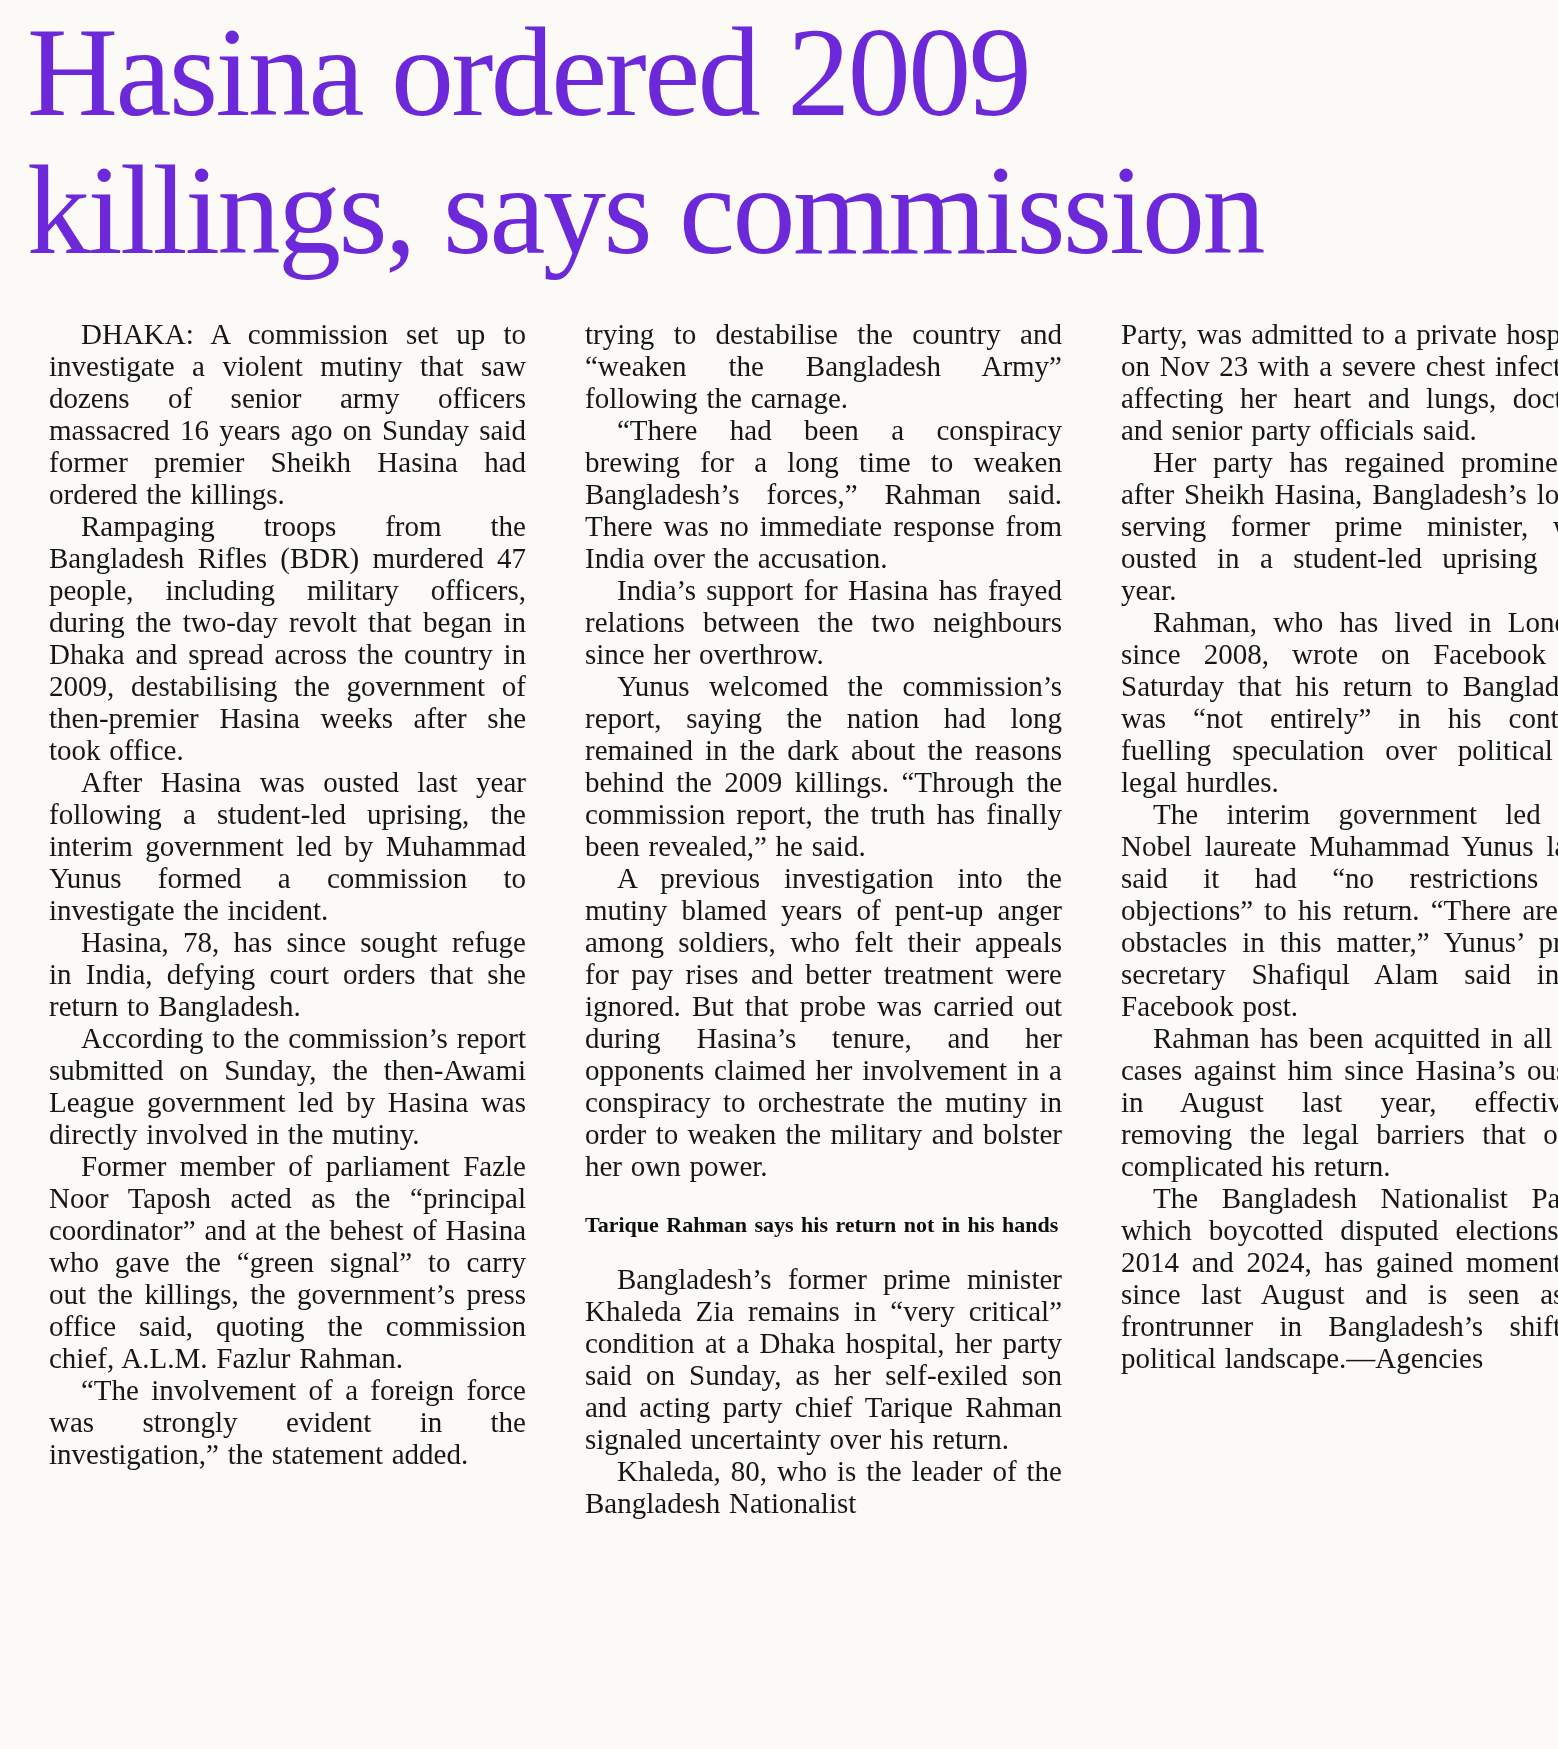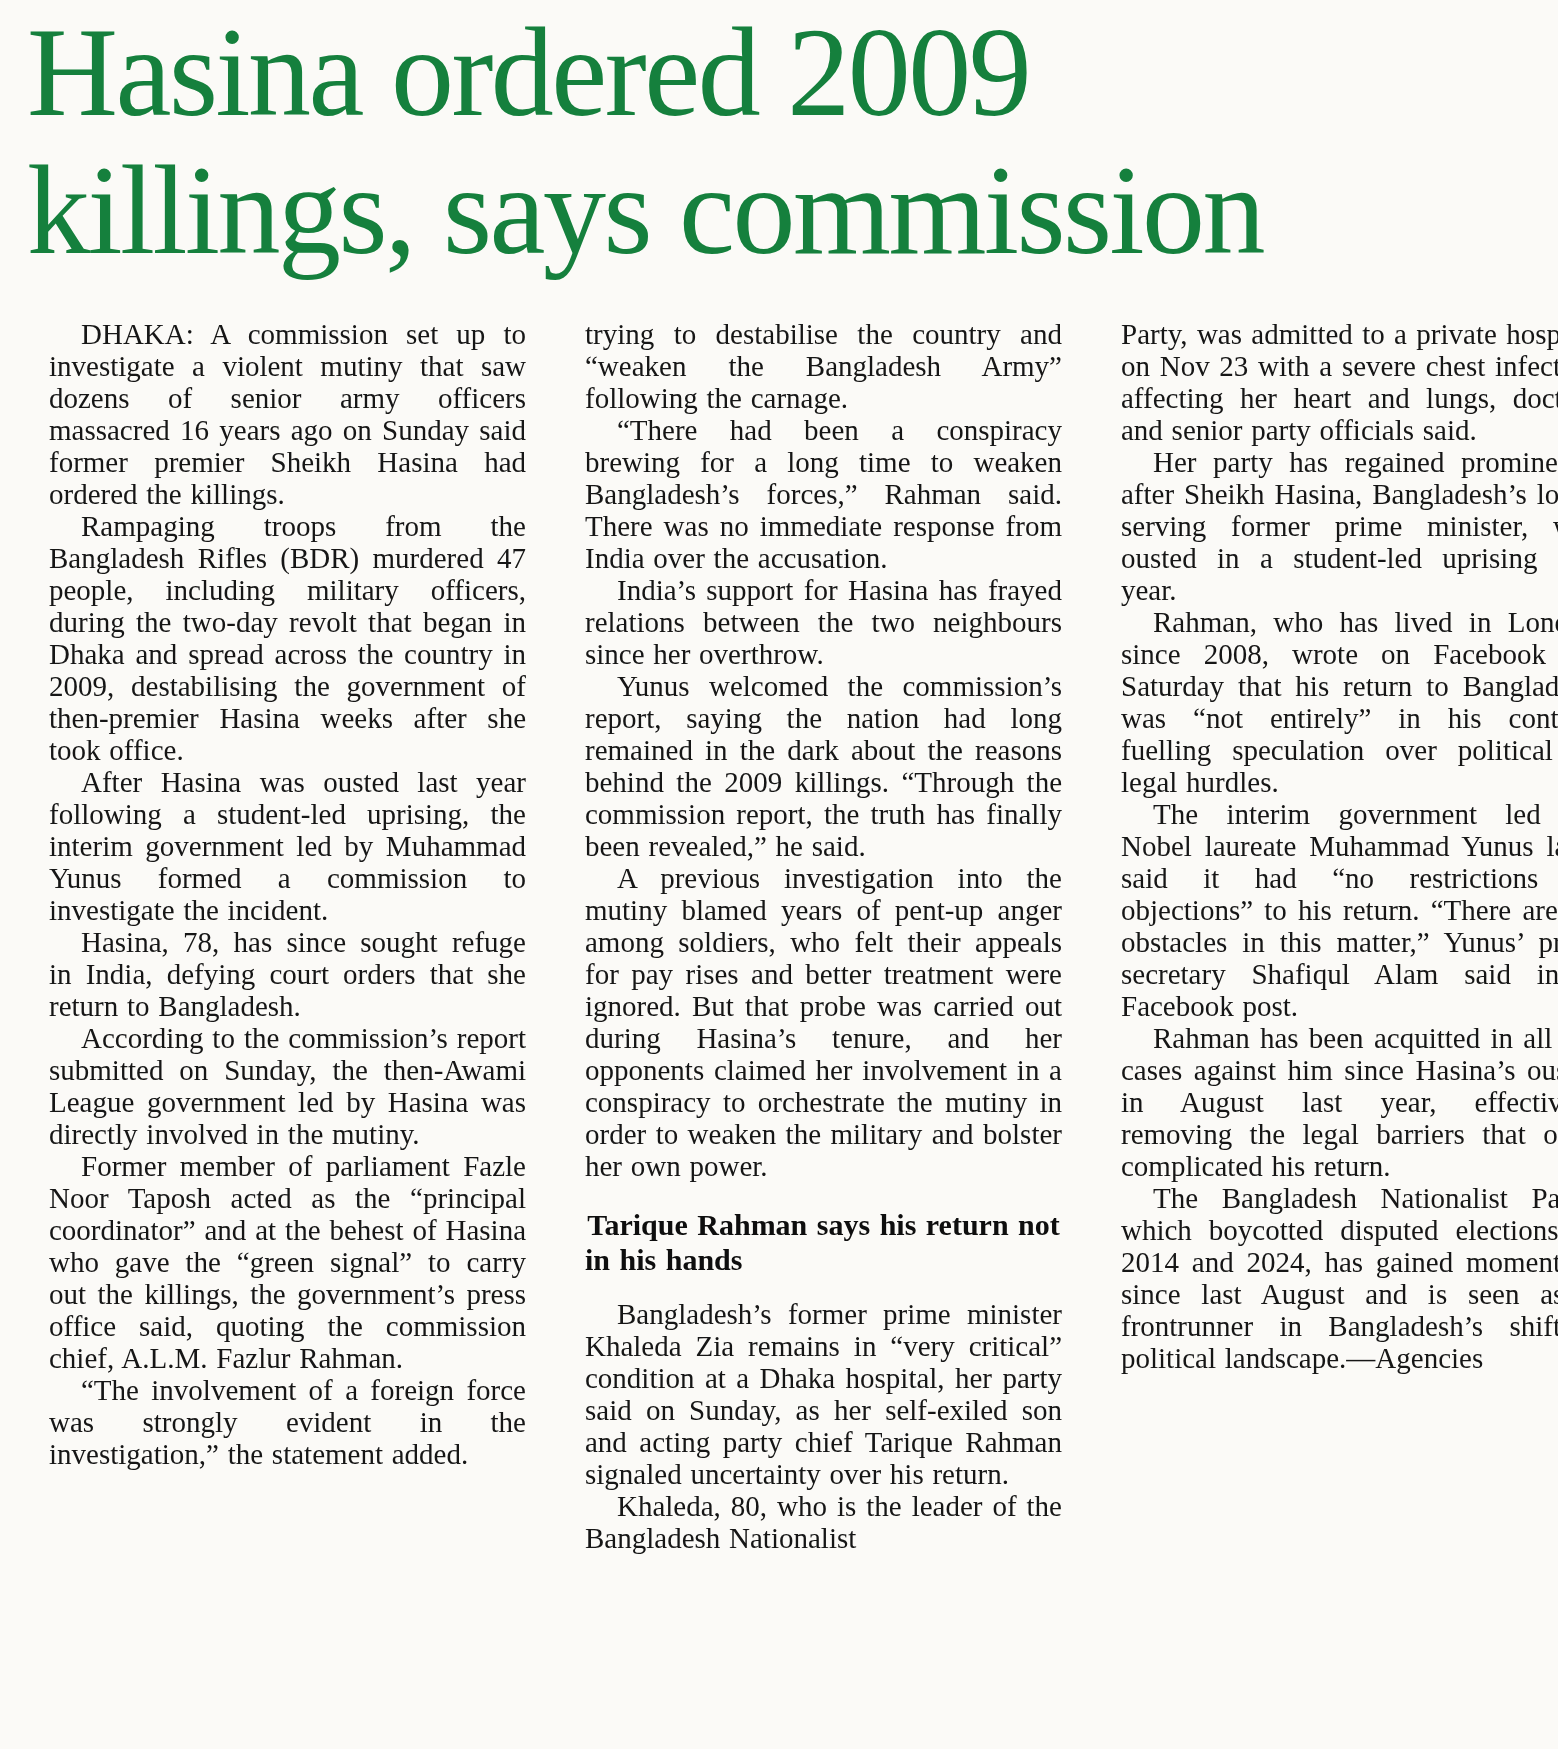--- a/index.html
+++ b/index.html
@@ -20,21 +20,21 @@
     inset: 0;
     padding: 4px 28px 0 27px;
     box-sizing: border-box;
   }
   .headline {
     margin: 0;
     font-size: 126px;
     line-height: 138px;
     font-weight: 400;
     letter-spacing: -2.5px;
-    color: #15803d;
+    color: #6d28d9;
   }
   .headline .hl-line {
     display: block;
     white-space: nowrap;
   }
   .columns {
     display: flex;
     gap: 37px;
     margin-top: 38px;
   }
@@ -50,21 +50,21 @@
   }
   .para {
     margin: 0;
     text-indent: 32px;
   }
   .para.cont {
     text-indent: 0;
   }
   .subhead {
     margin: 25px 0 21px 0;
-    font-size: 30px;
+    font-size: 22px;
     line-height: 35px;
     font-weight: 700;
     color: #0e0e0e;
     text-align: center;
     word-spacing: 2px;
   }
 </style>
 </head>
 <body>
 

